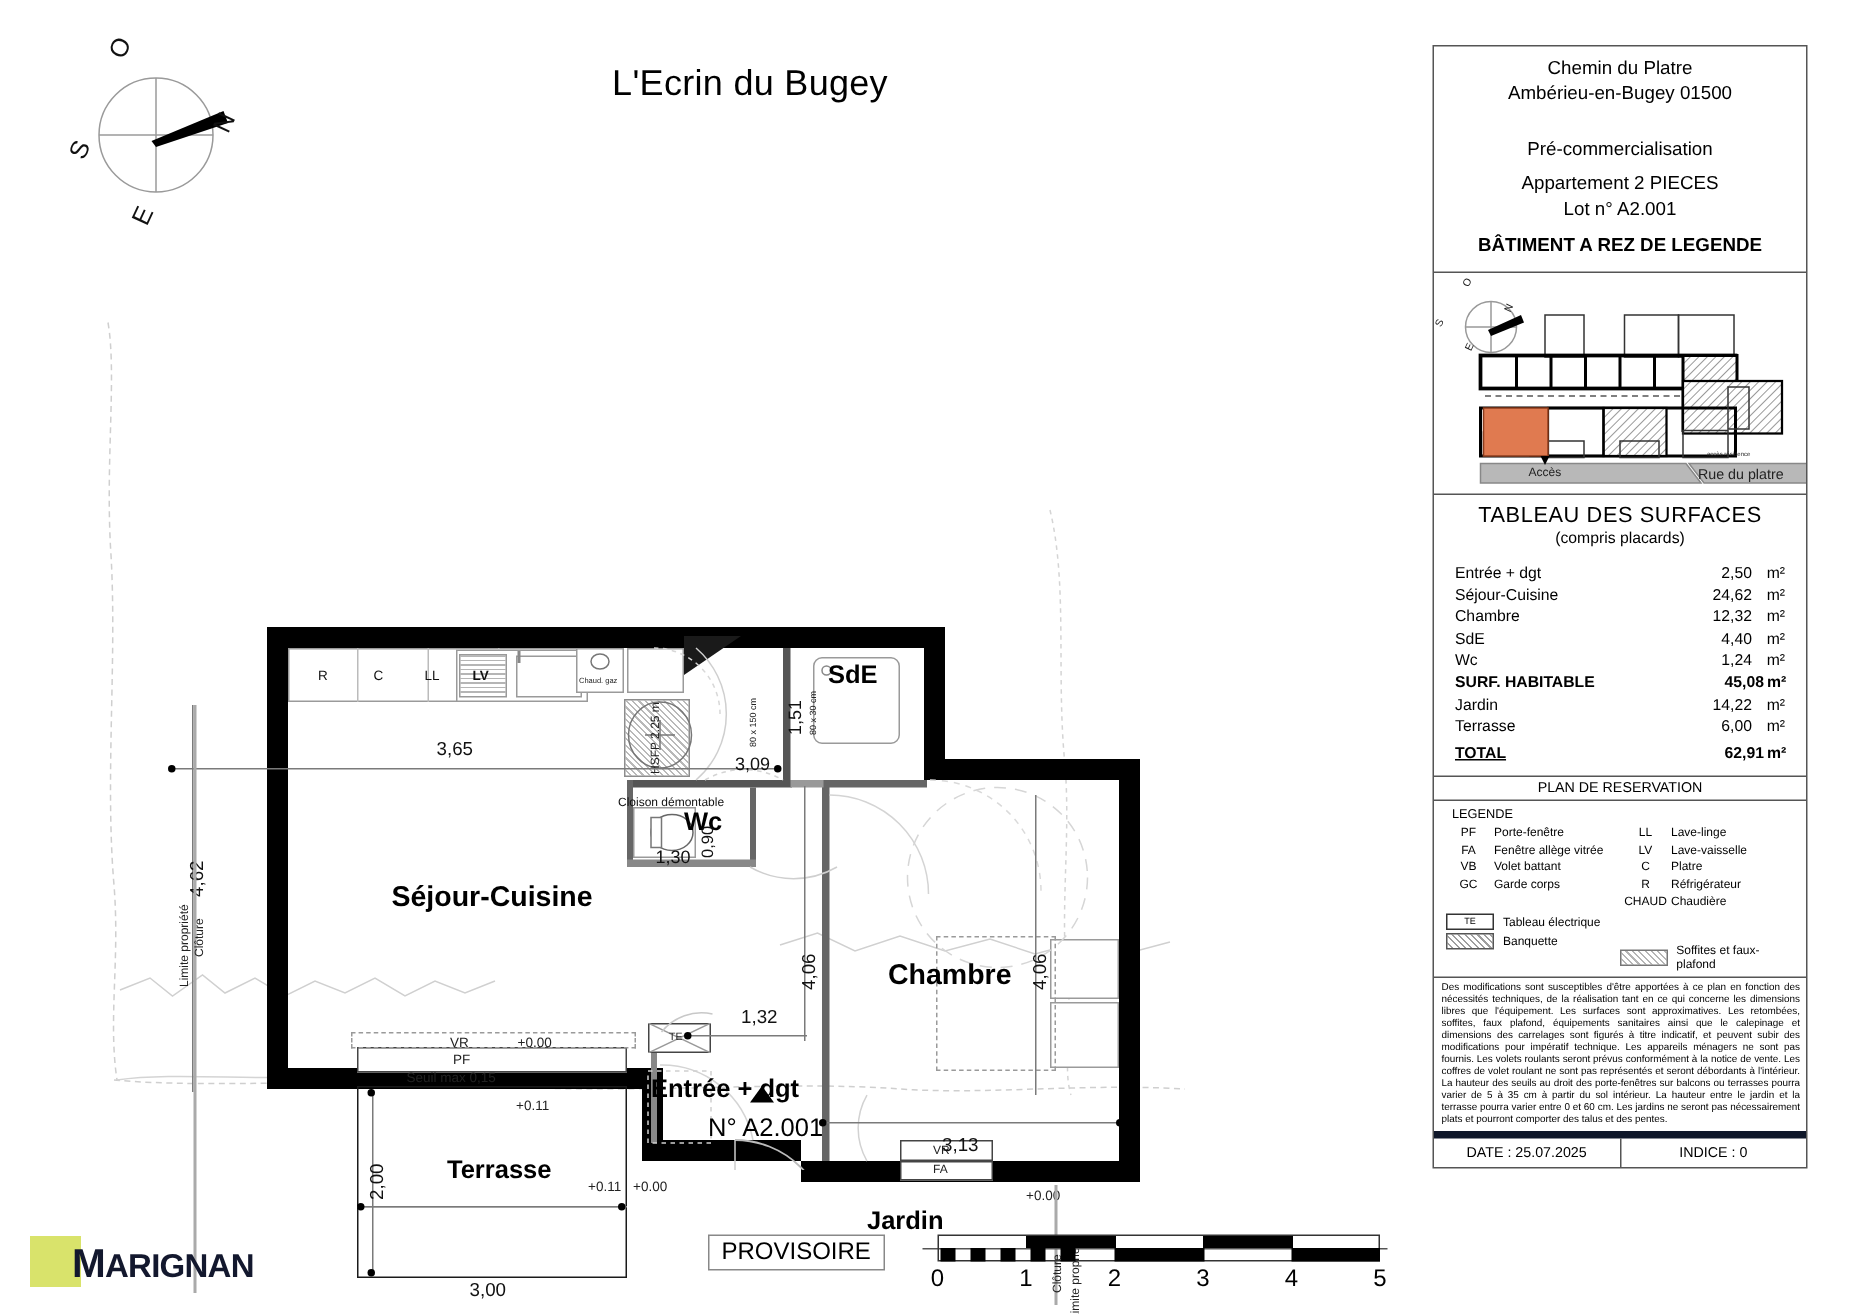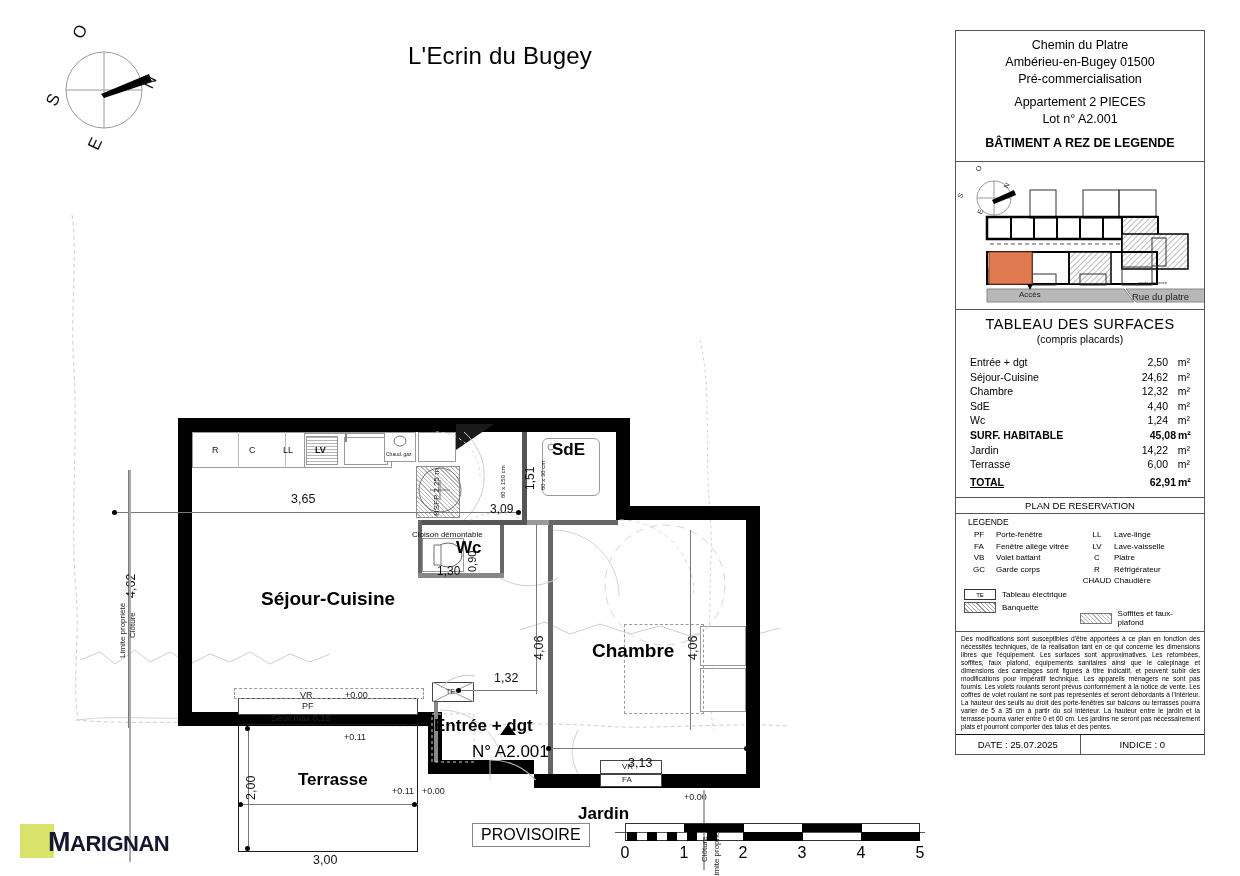--- a/index.html
+++ b/index.html
@@ -79,21 +79,21 @@
   .lg-sym-row { display:flex; align-items:center; font-size:8px; margin-top:2px; }
   .sym-te { width:32px; height:11px; border:1px solid #333; font-size:6px;
             display:flex; align-items:center; justify-content:center; margin-right:6px; margin-left:2px; }
   .sym-hatch { width:32px; height:11px; margin-right:6px; margin-left:2px;
                background:repeating-linear-gradient(45deg,#fff 0 2px,#9e9e9e 2px 3px); border:1px solid #555; }
   .sym-soff { width:32px; height:11px; margin-right:6px;
               background:repeating-linear-gradient(45deg,#fff 0 2px,#b5b5b5 2px 3px); border:1px solid #777; }
 
   #disclaimer { border-top:1px solid #555; padding:3px 4px 3px 5px;
                 font-size:6.6px; line-height:8.0px; text-align:justify; }
-  #date-row { border-top:1px solid #0f172a; display:flex; }
+  #date-row { border-top:5px solid #0f172a; display:flex; }
   #date-row > div { flex:1; text-align:center; font-size:9.5px; padding:4px 0; }
   #date-row > div:first-child { border-right:1px solid #555; }
 
   
   #logo { left:18px; top:820px; width:175px; height:45px; }
   .logo-sq { position:absolute; left:2px; top:4px; width:34px; height:34px; background:#d9e36b; }
   .logo-text { position:absolute; left:30px; top:7px; font-size:27px; font-weight:bold;
                color:#13182e; letter-spacing:-0.5px; font-family:"Liberation Sans", sans-serif; }
   .logo-text .sm { font-size:22px; }
 
@@ -358,21 +358,21 @@
   <span class="sb-num" style="left:187px;">3</span>
   <span class="sb-num" style="left:246px;">4</span>
   <span class="sb-num" style="left:305px;">5</span>
 </div>
 
 <div class="abs panel-box" id="right-panel">
 
   <div class="panel-head">
     <div class="ph-line">Chemin du Platre</div>
     <div class="ph-line">Ambérieu-en-Bugey 01500</div>
-    <div class="ph-line" style="margin-top:0;">Pré-commercialisation</div>
+    <div class="ph-line" style="margin-top:20px;">Pré-commercialisation</div>
     <div class="ph-line" style="margin-top:6px;">Appartement 2 PIECES</div>
     <div class="ph-line">Lot n° A2.001</div>
     <div class="ph-bold" style="margin-top:6px;">BÂTIMENT A REZ DE LEGENDE</div>
   </div>
 
   <div id="key-plan">
 
     <svg style="position:absolute;left:10px;top:6px;" width="56" height="56">
       <circle cx="28" cy="30" r="17" fill="none" stroke="#999"></circle>
       <line x1="28" y1="13" x2="28" y2="47" stroke="#999"></line>

